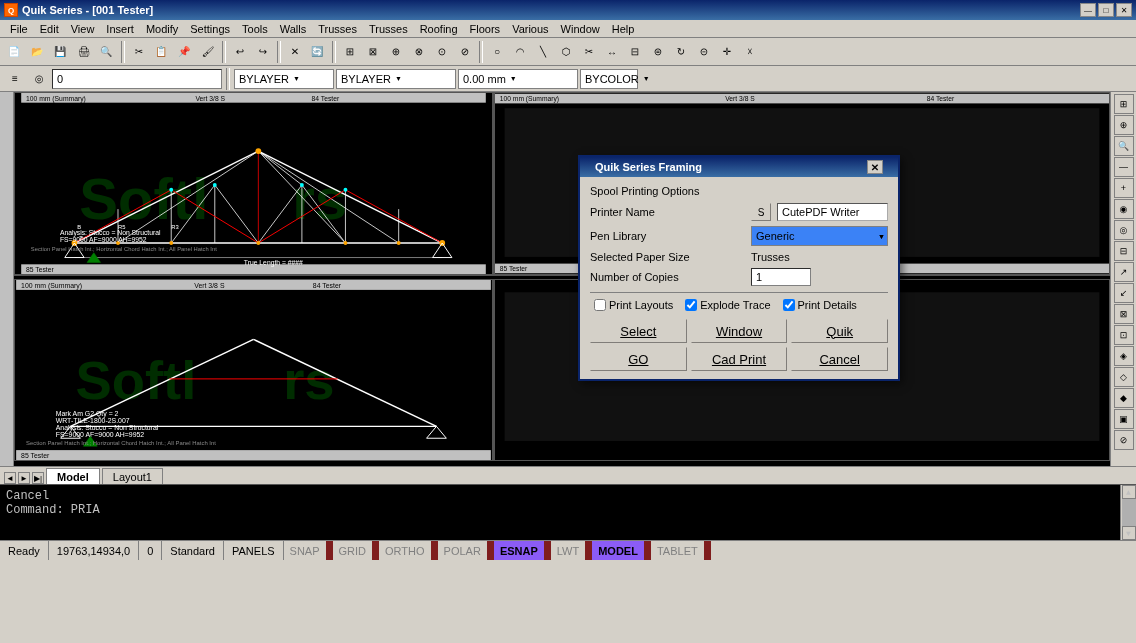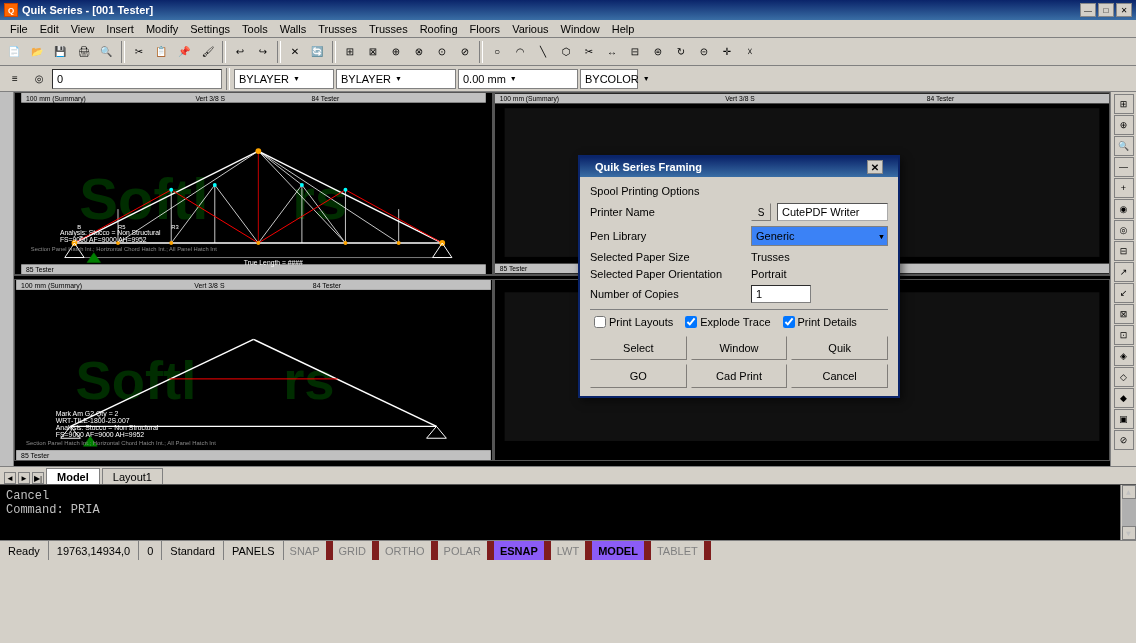--- a/index.html
+++ b/index.html
@@ -423,22 +423,22 @@
       justify-content: space-between;
       margin-top: 8px;
       gap: 4px;
     }
     .dialog-btn {
       flex: 1;
       height: 24px;
       background: #d4d0c8;
       border: 1px outset #d4d0c8;
       cursor: pointer;
-      font-size: 11px;
-      display: flex; align-items: center; justify-content: center;
+      font-size: 13px;
+      display: flex; align-items: center; justify-content: center; text-decoration: underline;
     }
     .divider-line {
       border: none;
       border-top: 1px solid #808080;
       margin: 6px 0;
     }
 
     
     .truss-svg {
       width: 100%;
@@ -755,24 +755,20 @@
           <span>Generic</span>
           <span style="position:absolute; right:2px; font-size:7px;">▼</span>
         </div>
       </div>
 
       <div class="dialog-row">
         <div class="dialog-label">Selected Paper Size</div>
         <div class="dialog-value">Trusses</div>
       </div>
 
-      <div class="dialog-row">
-        <div class="dialog-label">Selected Paper Orientation</div>
-        <div class="dialog-value">Portrait</div>
-      </div>
 
       <div class="dialog-row">
         <div class="dialog-label">Number of Copies</div>
         <input type="text" class="dialog-input" style="width: 60px; flex: 0 0 auto; height: 18px; border: 1px inset rgb(128, 128, 128); font-size: 11px; padding: 0px 4px;" value="1">
       </div>
 
       <hr class="divider-line">
 
       <div class="checkbox-row">
         <div class="checkbox-item">

